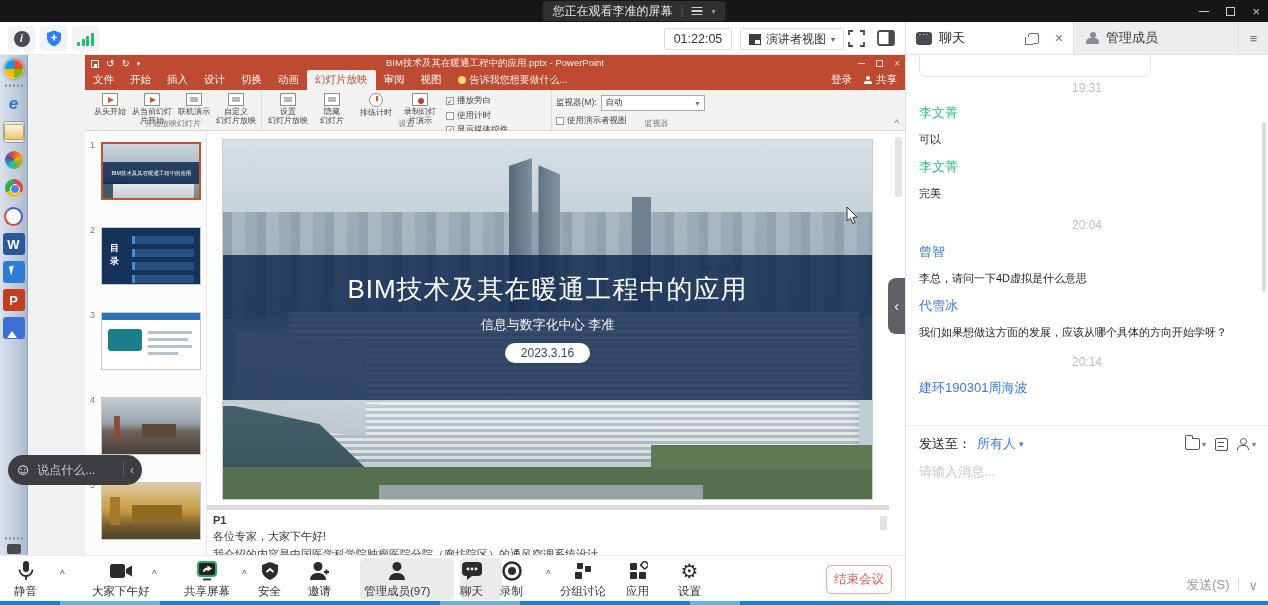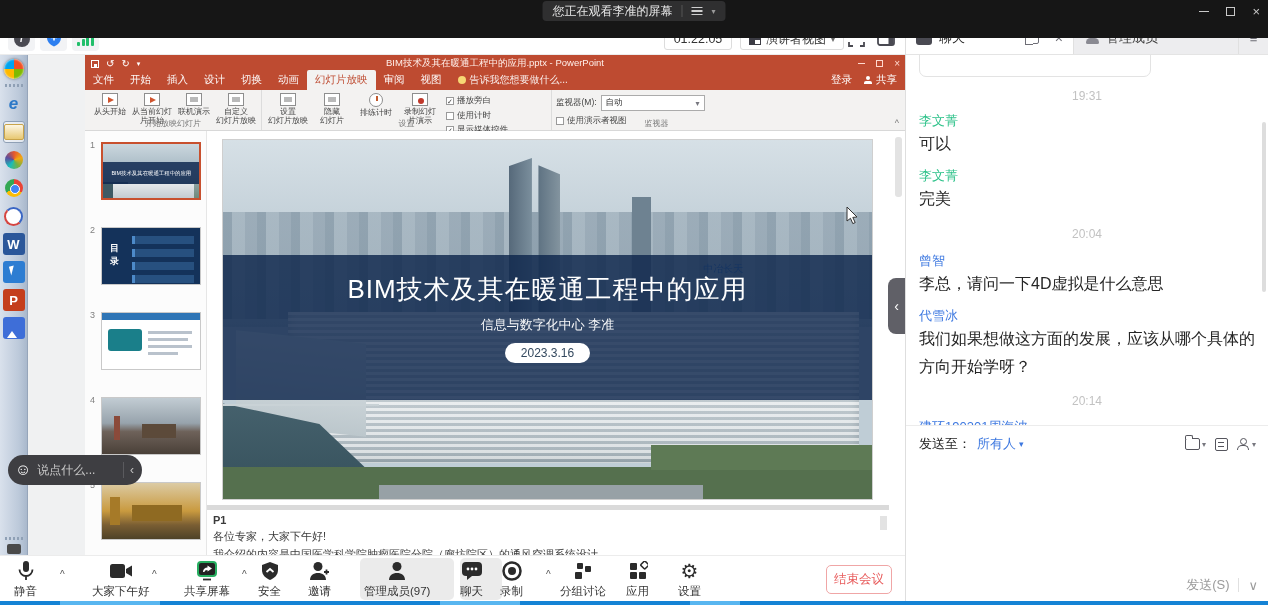--- a/index.html
+++ b/index.html
@@ -1,21 +1,21 @@
 <!DOCTYPE html>
 <html><head>
 <meta charset="utf-8">
 <style>
   * { margin:0; padding:0; box-sizing:border-box; }
   html,body { width:1268px; height:605px; }
   body { font-family:"Liberation Sans","DejaVu Sans",sans-serif; background:#000; overflow:hidden; }
   .screen { position:relative; width:1268px; height:605px; background:#F0F1F2; overflow:hidden; }
 
   
-  .top-bar { position:absolute; left:0; top:0; width:1268px; height:38px; background:#161616; z-index:60; }
+  .top-bar { position:absolute; left:0; top:0; width:1268px; height:22px; background:#161616; z-index:60; }
   .watch-pill { position:absolute; left:50%; top:1px; transform:translateX(-50%); height:20px;
     background:#2F2F30; border-radius:4px; display:flex; align-items:center; gap:9px; padding:0 10px; }
   .watch-pill .txt { color:#E8E8E8; font-size:12px; white-space:nowrap; }
   .pill-sep { width:1px; height:12px; background:#555; }
   .menu-lines { display:flex; flex-direction:column; gap:2px; }
   .menu-lines i { display:block; width:11px; height:1.5px; background:#CFCFCF; }
   .pill-caret { color:#9A9A9A; font-size:8px; }
   .win-ctrls { position:absolute; right:8px; top:0; height:22px; display:flex; align-items:center; gap:17px; }
   .wc-min { width:10px; height:1px; background:#C9C9C9; }
   .wc-max { width:9px; height:9px; border:1px solid #C9C9C9; }
@@ -172,25 +172,25 @@
   .popout-ic::after { content:""; position:absolute; left:-4px; top:3px; width:7px; height:7px; background:#fff; border-left:1.5px solid #6E6E76; border-bottom:1.5px solid #6E6E76; }
   .chat-close { color:#6E6E76; font-size:14px; margin-left:9px; }
   .members-tab { width:165px; background:#EDEDEF; border-left:1px solid #E0E0E0; display:flex; align-items:center; gap:7px; padding:0 12px; font-size:13px; color:#3A3A3A; }
   .person-ic { width:13px; height:13px; position:relative; flex:none; }
   .person-ic::before { content:""; position:absolute; left:3.5px; top:0; width:6px; height:6px; border-radius:50%; background:#8A8A92; }
   .person-ic::after { content:""; position:absolute; left:0; top:6.5px; width:13px; height:6px; border-radius:6px 6px 2px 2px; background:#8A8A92; }
   .menu-chip { flex:1; background:#EDEDEF; border-left:1px solid #E0E0E0; display:flex; align-items:center; justify-content:center; color:#6E6E76; font-size:13px; }
 
   .messages { position:absolute; left:0; top:33px; width:100%; height:370px; overflow:hidden; padding:0 13px; }
   .partial-bubble { position:relative; margin-top:-26px; height:48px; width:232px; border:1px solid #E3E3E3; border-radius:7px; }
-  .msg-time { text-align:center; color:#C2C2C2; font-size:12px; margin-top:12px; }
+  .msg-time { text-align:center; color:#C2C2C2; font-size:12px; margin-top:4px; }
   .msg-name { font-size:13px; margin-top:9px; }
   .msg-name.green { color:#2EC28A; }
   .msg-name.blue { color:#3D78E0; }
-  .msg-text { font-size:16px; color:#262626; line-height:1.75; }
+  .msg-text { font-size:11px; color:#262626; margin-top:8px; line-height:1.75; }
   .chat-scroll { position:absolute; right:2px; top:100px; width:4px; height:170px; background:#DDDDDD; border-radius:2px; }
 
   .chat-input-zone { position:absolute; left:0; top:403px; width:100%; bottom:0; border-top:1px solid #ECECEC; }
   .sendto-row { display:flex; align-items:center; padding:9px 12px 0 13px; font-size:13px; }
   .sendto-label { color:#262626; }
   .sendto-value { color:#3D78E0; margin-left:6px; }
   .sendto-caret { color:#3D78E0; font-size:9px; margin-left:3px; }
   .input-icons { margin-left:auto; display:flex; align-items:center; gap:9px; }
   .folder-ic { width:15px; height:12px; border:1.5px solid #55555D; border-radius:2px; position:relative; }
   .folder-ic::before { content:""; position:absolute; left:-1px; top:-4px; width:6px; height:3px; background:#fff; border:1.5px solid #55555D; border-bottom:none; border-radius:2px 2px 0 0; }
@@ -592,20 +592,21 @@
             <span class="folder-ic"></span>
             <span class="ic-caret">▾</span>
           </span>
           <span class="ann-ic"></span>
           <span style="display:flex;align-items:center;gap:2px">
             <span class="person-o-ic"></span>
             <span class="ic-caret">▾</span>
           </span>
         </span>
       </div>
+      <div class="chat-placeholder">请输入消息...</div>
       <div class="send-row">
         <span>发送(S)</span>
         <span class="send-sep"></span>
         <span>∨</span>
       </div>
     </div>
   </div>
 
   <div class="toolbar">
     <div class="tb-chip" style="left:360px;width:94px"></div>

